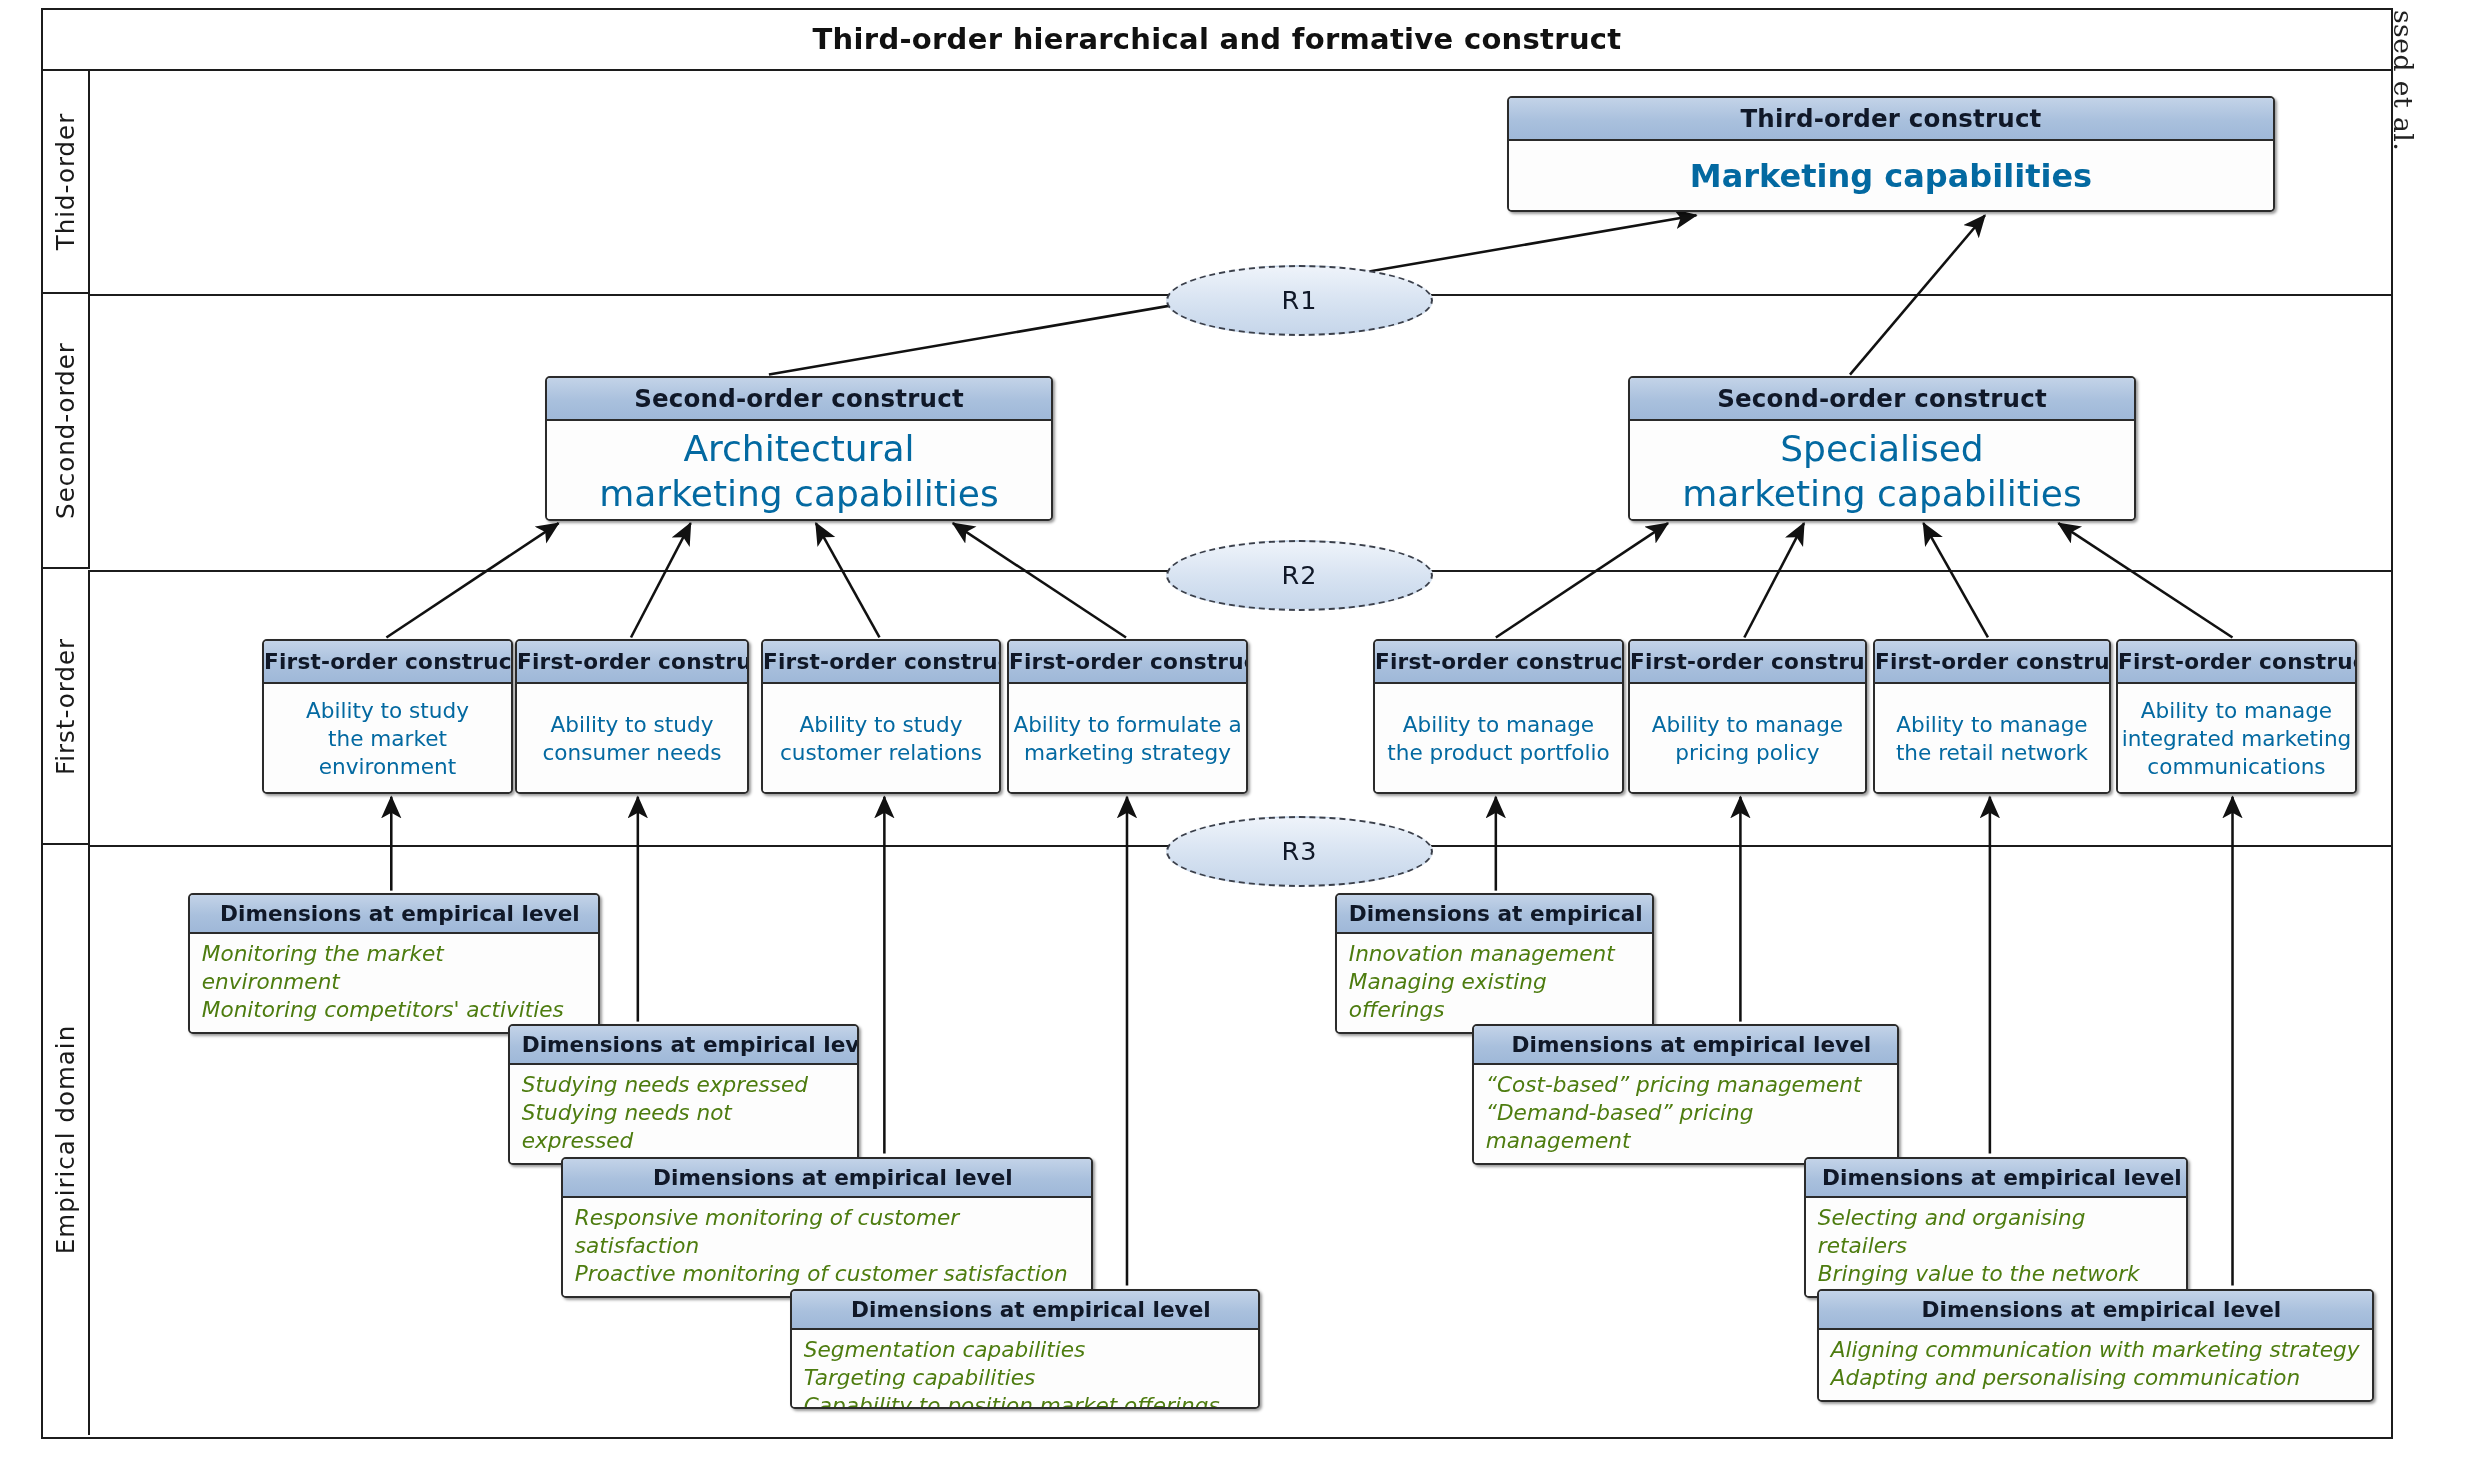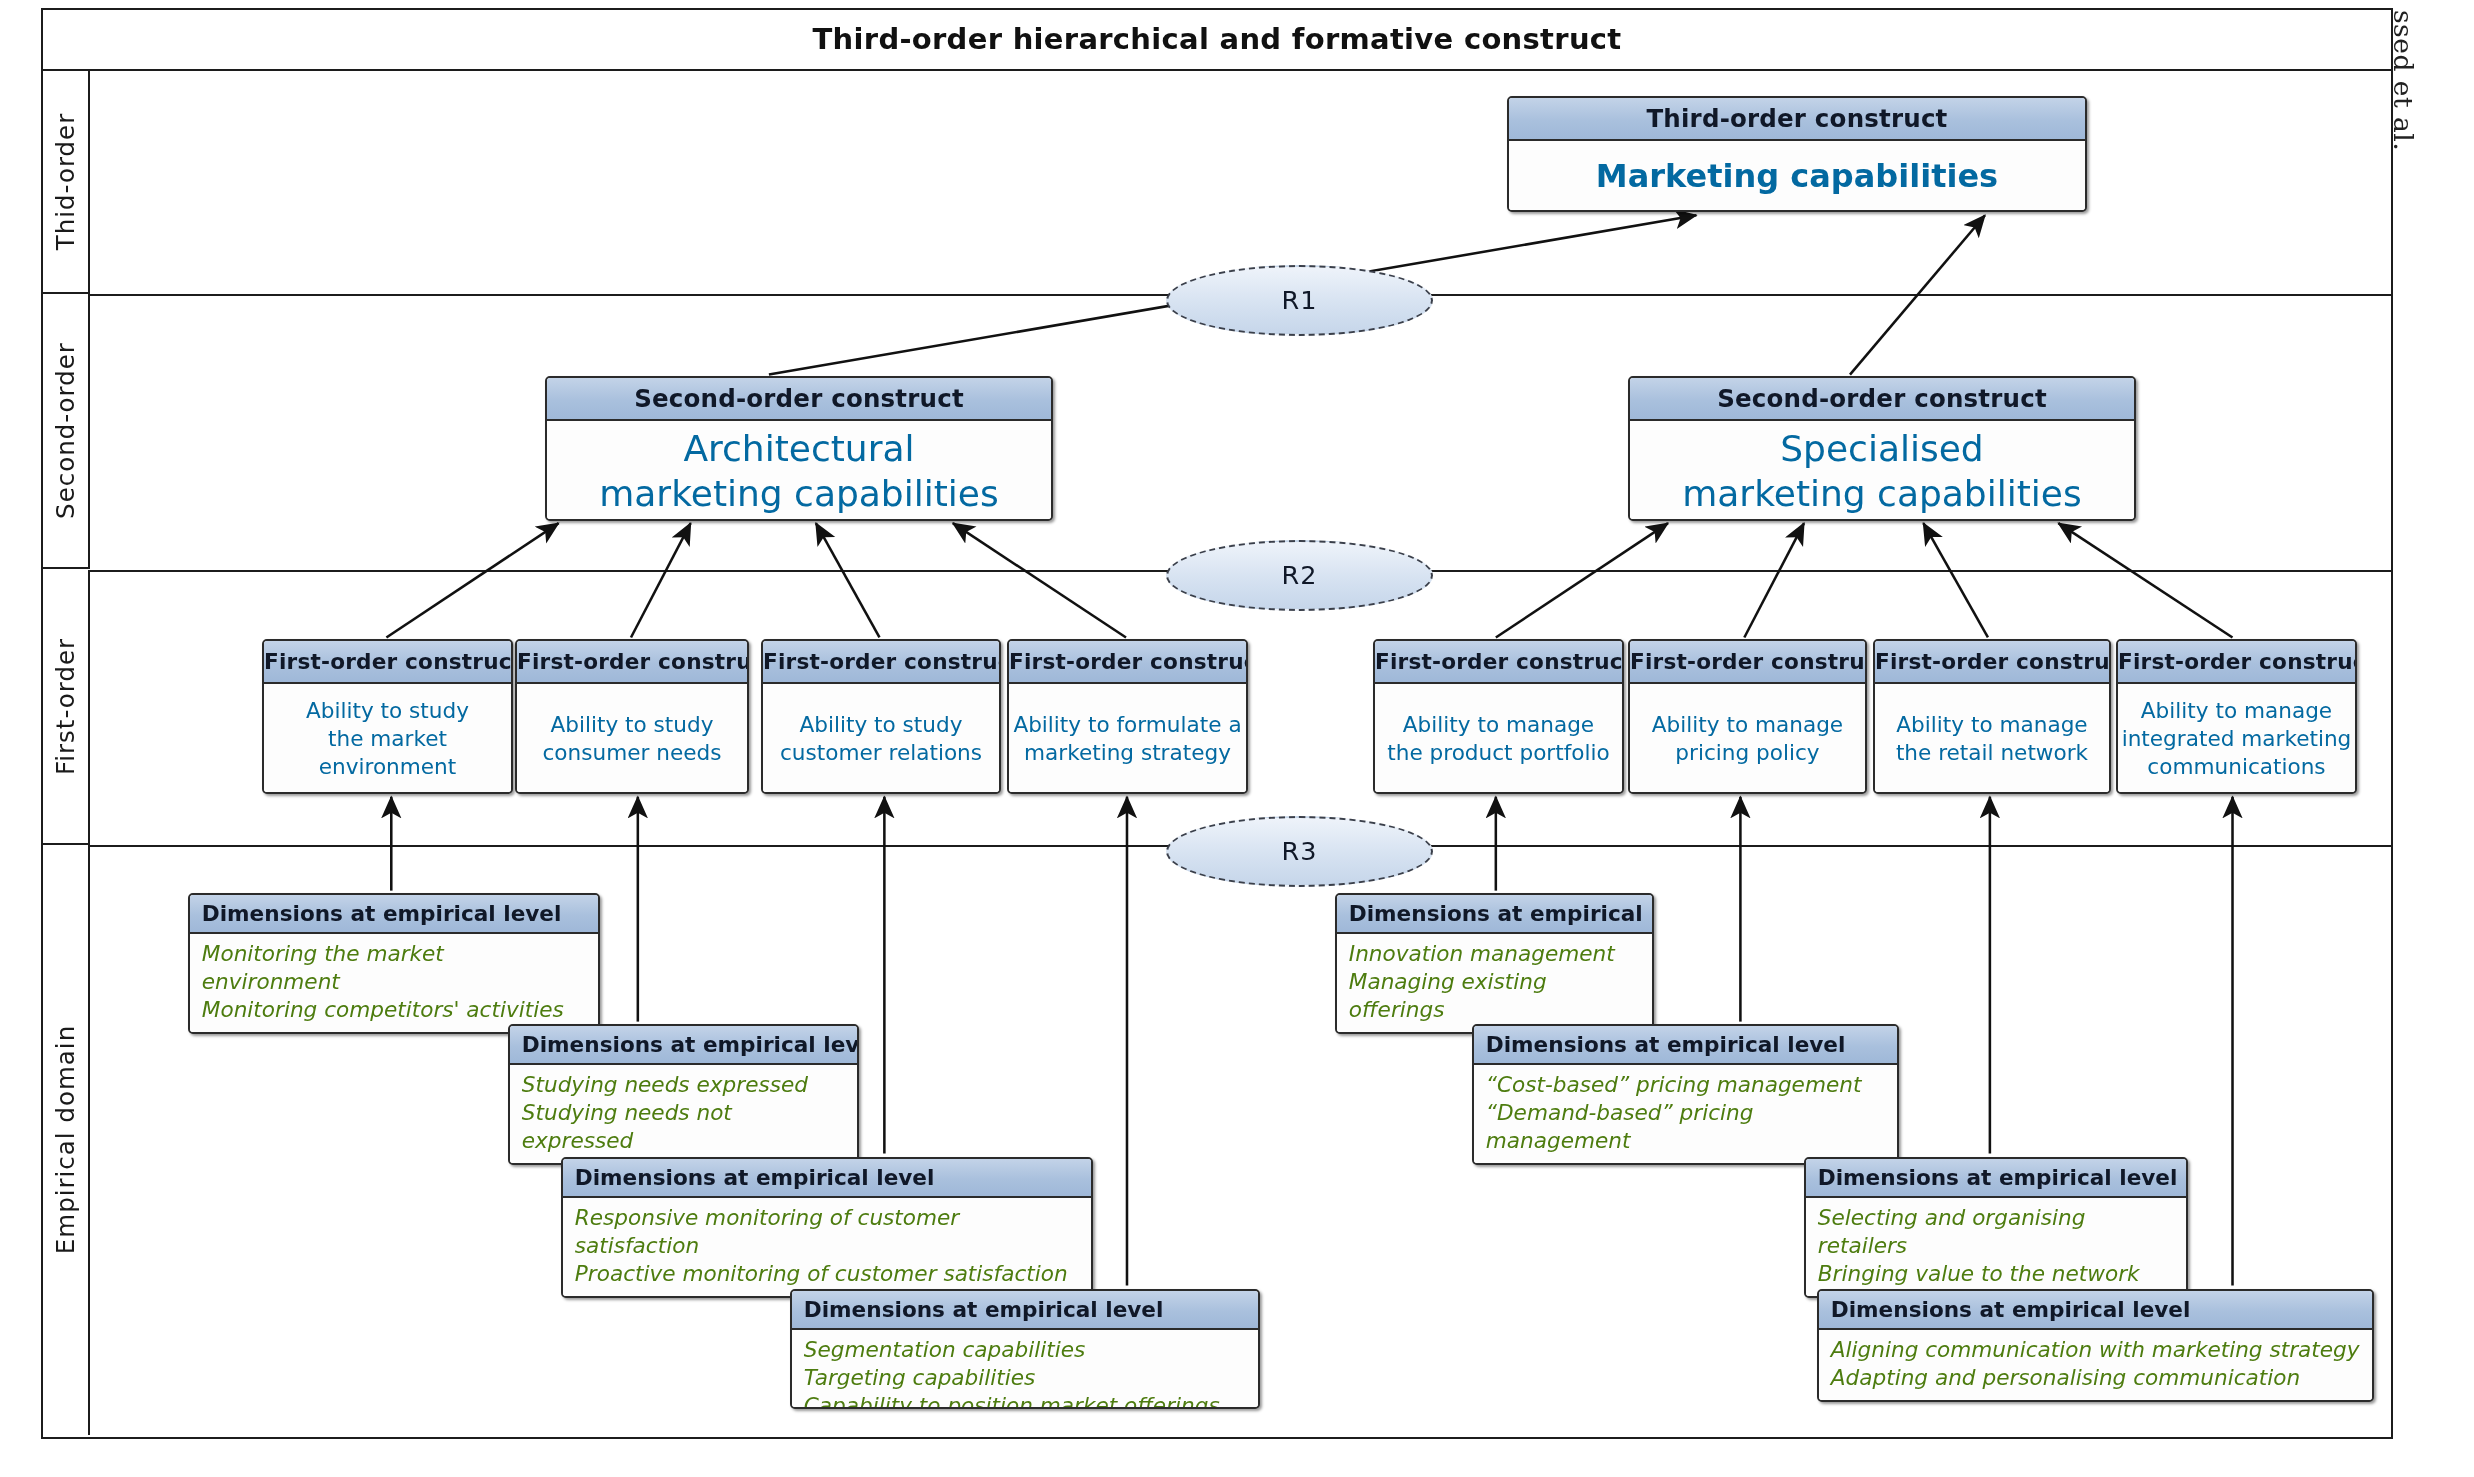--- a/index.html
+++ b/index.html
@@ -103,21 +103,21 @@
     background: #fdfdfd;
     text-align: center;
     color: #0369a1;
     display: flex;
     align-items: center;
     justify-content: center;
     white-space: pre-line;
   }
 
   
-  #box-third { left: 1464px; top: 86px; width: 580px; height: 116px; }
+  #box-third { left: 1464px; top: 86px; width: 768px; height: 116px; }
   #box-third .cbox-head { height: 41px; line-height: 41px; font-size: 24.5px; }
   #box-third .cbox-body { height: 71px; font-size: 32px; font-weight: bold; line-height: 1.15; }
 
   
   .box-second { width: 508px; height: 145px; top: 366px; }
   #box-second-arch { left: 502px; }
   #box-second-spec { left: 1585px; }
   .box-second .cbox-head { height: 41px; line-height: 41px; font-size: 24.5px; }
   .box-second .cbox-body { height: 100px; font-size: 36px; line-height: 1.25; }
 
@@ -146,20 +146,21 @@
     overflow: hidden;
   }
   .box-dim .cbox-head {
     background: linear-gradient(to bottom, #c3d3e8 0%, #a9c0dd 55%, #9fb8d8 100%);
     border-bottom: 2px solid #2b2b2b;
     height: 37px; line-height: 37px;
     font-size: 21.6px; font-weight: bold;
     color: #101828;
     padding-left: 11.8px;
     white-space: nowrap;
+    text-align: center;
   }
   .box-dim .cbox-body {
     background: #fdfdfd;
     font-size: 21.6px;
     font-style: italic;
     color: #4d7c0f;
     padding: 5.9px 11.8px 7.8px 11.8px;
     line-height: 1.30;
     white-space: pre-line;
   }

